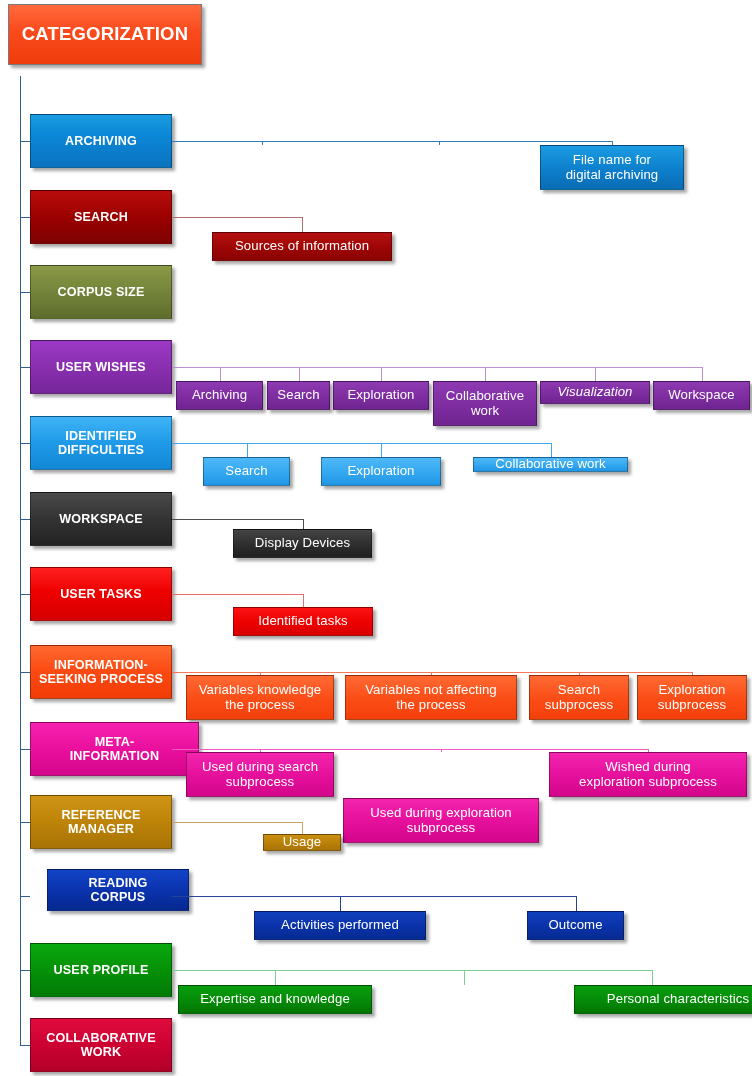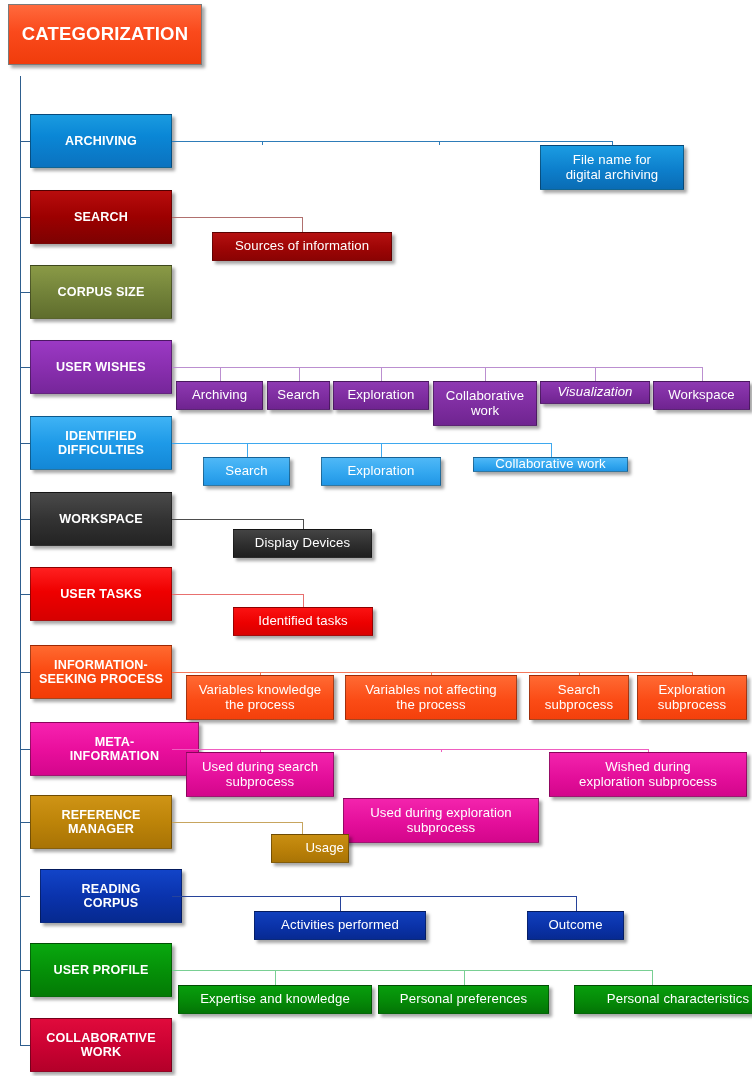--- a/index.html
+++ b/index.html
@@ -273,27 +273,27 @@
     </div>
     <div class="ln" style="left: 20px; top: 822px; width: 10px; height: 1px; background: rgb(46, 94, 142);"></div>
     <div class="box g-ref cat" style="left: 30px; top: 795px; width: 142px; height: 54px;">
       <span>
         <div>REFERENCE</div>
         <div>MANAGER</div>
       </span>
     </div>
     <div class="ln" style="left: 172px; top: 822px; width: 130px; height: 1px; background: rgb(199, 165, 94);"></div>
     <div class="ln" style="left: 302px; top: 822px; width: 1px; height: 12px; background: rgb(199, 165, 94);"></div>
-    <div class="box g-ref-child child" style="left: 271px; top: 834px; width: 78px; height: 29px; text-align: right;">
+    <div class="box g-ref-child child" style="left: 263px; top: 834px; width: 78px; height: 17px;">
       <span>
         <div>Usage</div>
       </span>
     </div>
     <div class="ln" style="left: 20px; top: 896px; width: 10px; height: 1px; background: rgb(46, 94, 142);"></div>
-    <div class="box g-reading cat" style="left: 40px; top: 869px; width: 142px; height: 54px;">
+    <div class="box g-reading cat" style="left: 47px; top: 869px; width: 142px; height: 42px;">
       <span>
         <div>READING</div>
         <div>CORPUS</div>
       </span>
     </div>
     <div class="ln" style="left: 172px; top: 896px; width: 404px; height: 1px; background: rgb(39, 67, 154);"></div>
     <div class="ln" style="left: 340px; top: 896px; width: 1px; height: 15px; background: rgb(39, 67, 154);"></div>
     <div class="box g-reading-child child" style="left: 254px; top: 911px; width: 172px; height: 29px;">
       <span>
         <div>Activities performed</div>
@@ -312,25 +312,20 @@
       </span>
     </div>
     <div class="ln" style="left: 172px; top: 970px; width: 480px; height: 1px; background: rgb(121, 207, 147);"></div>
     <div class="ln" style="left: 275px; top: 970px; width: 1px; height: 15px; background: rgb(121, 207, 147);"></div>
     <div class="box g-profile-child child" style="left: 178px; top: 985px; width: 194px; height: 29px;">
       <span>
         <div>Expertise and knowledge</div>
       </span>
     </div>
     <div class="ln" style="left: 464px; top: 970px; width: 1px; height: 15px; background: rgb(121, 207, 147);"></div>
-    <div class="box g-profile-child child" style="left: 378px; top: 985px; width: 171px; height: 29px;">
-      <span>
-        <div>Personal preferences</div>
-      </span>
-    </div>
     <div class="ln" style="left: 652px; top: 970px; width: 1px; height: 15px; background: rgb(121, 207, 147);"></div>
     <div class="box g-profile-child child" style="left: 574px; top: 985px; width: 208px; height: 29px;">
       <span>
         <div>Personal characteristics</div>
       </span>
     </div>
     <div class="ln" style="left: 20px; top: 1045px; width: 10px; height: 1px; background: rgb(46, 94, 142);"></div>
     <div class="box g-collab cat" style="left: 30px; top: 1018px; width: 142px; height: 54px;">
       <span>
         <div>COLLABORATIVE</div>

